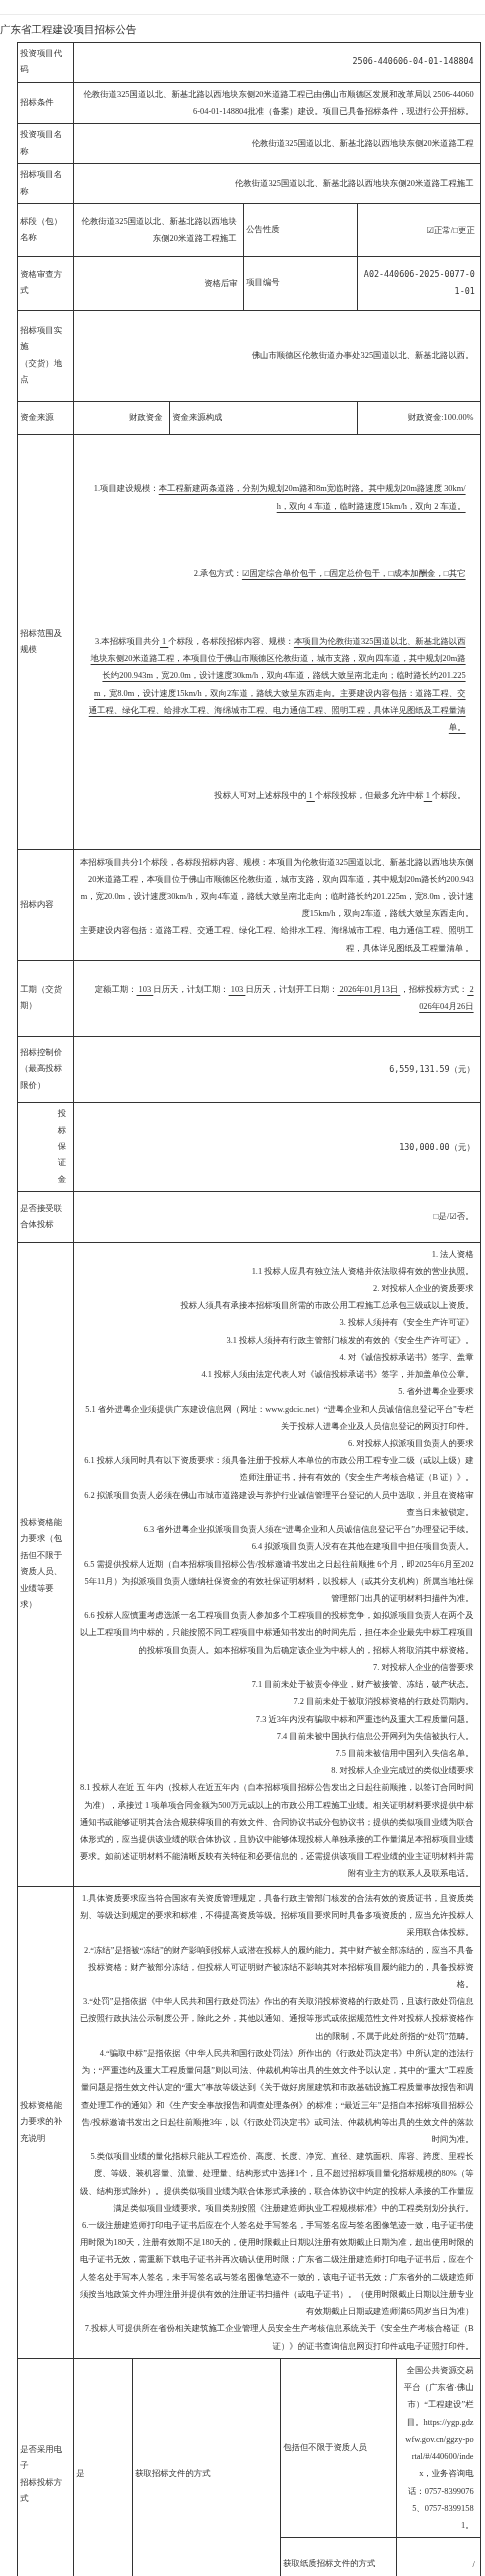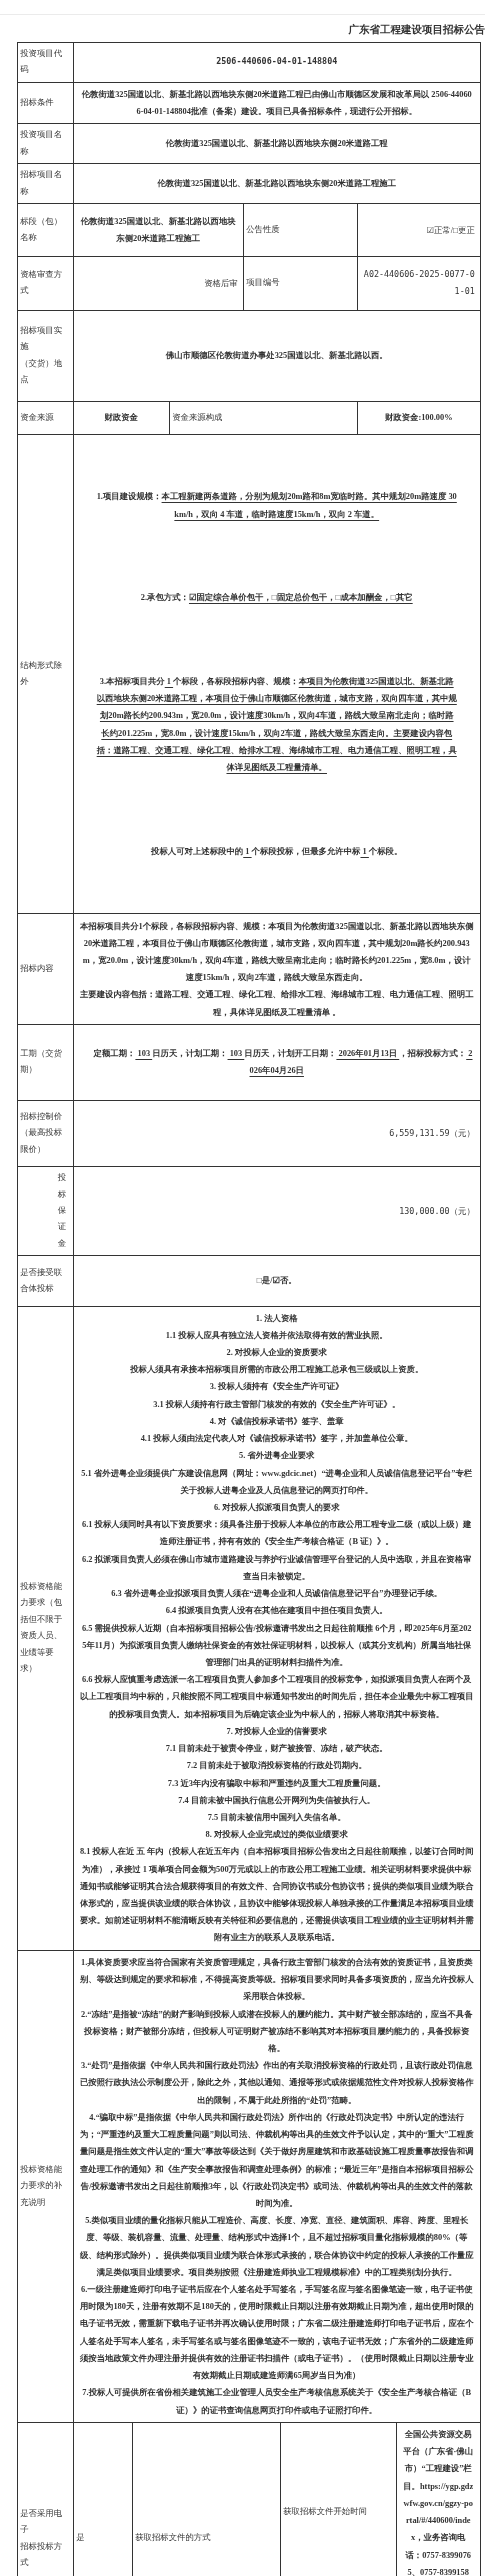--- a/index.html
+++ b/index.html
@@ -1,26 +1,26 @@
 <!DOCTYPE html>
 <html style="font-size:10px"><head>
 <meta charset="utf-8">
 <style>
   html,body{margin:0;padding:0;background:#ffffff;}
   body{font-family:"Liberation Serif","DejaVu Serif",serif;color:#333;width:485px;}
   .topband{height:13.6px;border-bottom:1.2px solid #ebebeb;background:#fff;}
-  .page-title{text-align:right;font-size:10.5px;font-weight:bold;color:#333;margin:8px 0 5px 0;}
+  .page-title{text-align:left;font-size:10.5px;font-weight:normal;color:#333;margin:8px 0 5px 0;}
   table.doc{border-collapse:collapse;margin-left:16.7px;width:463px;table-layout:fixed;border:1.2px solid #333;}
   table.doc td{border:0.6px solid #333;font-size:8.4px;vertical-align:middle;word-break:break-all;}
   td.lbl{padding:3.1px 2.5px;line-height:1.95;white-space:pre-wrap;}
-  td.val{padding:3.1px 6.2px;line-height:2.05;white-space:pre-wrap;text-align:center;font-weight:bold;}
+  td.val{padding:3.1px 6.2px;line-height:2.05;white-space:pre-wrap;text-align:right;}
   td.valc{padding:3.1px 5px;line-height:2.05;white-space:pre-wrap;text-align:right;}
   .mono{font-family:"DejaVu Sans Mono",monospace;font-size:8px;}
   .ul{text-decoration:underline;text-underline-offset:2.5px;}
-  .para{margin:16px;}
+  .para{margin:8px;}
   tr.h42 td{height:26px;} tr.h52 td{height:32px;}
   tr.h55 td{height:34px;padding-left:40px;} tr.h70 td{height:43px;}
   tr.h75 td{height:46px;} tr.h85 td{height:53px;} tr.h95 td{height:59px;margin-top:25px;}
   tr.h105 td{height:65px;} tr.h135 td{height:84px;}
   tr.h215 td{height:133px;}
 </style>
 </head>
 <body>
 
 <div class="topband"></div>
@@ -83,21 +83,21 @@
   </tr>
 
   <tr class="h42">
     <td class="lbl">资金来源</td>
     <td class="val" colspan="2">财政资金</td>
     <td class="lbl" colspan="5">资金来源构成</td>
     <td class="val" colspan="2">财政资金:100.00%</td>
   </tr>
 
   <tr>
-    <td class="lbl">结构形式除外</td>
+    <td class="lbl">招标范围及规模</td>
     <td class="val" colspan="9">
       <div class="para"><span>1.项目建设规模：</span><span class="ul">本工程新建两条道路，分别为规划20m路和8m宽临时路。其中规划20m路速度 30km/h，双向 4 车道，临时路速度15km/h，双向 2 车道。</span></div>
       <div class="para"><span>2.承包方式：</span><span class="ul">☑固定综合单价包干，□固定总价包干，□成本加酬金，□其它</span></div>
       <div class="para"><span>3.本招标项目共分</span><span class="ul"> 1 </span><span>个标段，各标段招标内容、规模：</span><span class="ul">本项目为伦教街道325国道以北、新基北路以西地块东侧20米道路工程，本项目位于佛山市顺德区伦教街道，城市支路，双向四车道，其中规划20m路长约200.943m，宽20.0m，设计速度30km/h，双向4车道，路线大致呈南北走向；临时路长约201.225m，宽8.0m，设计速度15km/h，双向2车道，路线大致呈东西走向。主要建设内容包括：道路工程、交通工程、绿化工程、给排水工程、海绵城市工程、电力通信工程、照明工程，具体详见图纸及工程量清单。</span></div>
       <div class="para"><span>投标人可对上述标段中的</span><span class="ul"> 1 </span><span>个标段投标，但最多允许中标</span><span class="ul"> 1 </span><span>个标段。</span></div>
     </td>
   </tr>
 
   <tr>
     <td class="lbl">招标内容</td>
@@ -165,21 +165,21 @@
 5.类似项目业绩的量化指标只能从工程造价、高度、长度、净宽、直径、建筑面积、库容、跨度、里程长度、等级、装机容量、流量、处理量、结构形式中选择1个，且不超过招标项目量化指标规模的80%（等级、结构形式除外）。提供类似项目业绩为联合体形式承接的，联合体协议中约定的投标人承接的工作量应满足类似项目业绩要求。项目类别按照《注册建造师执业工程规模标准》中的工程类别划分执行。
 6.一级注册建造师打印电子证书后应在个人签名处手写签名，手写签名应与签名图像笔迹一致，电子证书使用时限为180天，注册有效期不足180天的，使用时限截止日期以注册有效期截止日期为准，超出使用时限的电子证书无效，需重新下载电子证书并再次确认使用时限；广东省二级注册建造师打印电子证书后，应在个人签名处手写本人签名，未手写签名或与签名图像笔迹不一致的，该电子证书无效；广东省外的二级建造师须按当地政策文件办理注册并提供有效的注册证书扫描件（或电子证书）。（使用时限截止日期以注册专业有效期截止日期或建造师满65周岁当日为准）
 7.投标人可提供所在省份相关建筑施工企业管理人员安全生产考核信息系统关于《安全生产考核合格证（B证）》的证书查询信息网页打印件或电子证照打印件。</td>
   </tr>
 
   <tr class="h215">
     <td class="lbl" rowspan="2">是否采用电子
 招标投标方式</td>
     <td class="lbl" rowspan="2">是</td>
     <td class="lbl" rowspan="2" colspan="4">获取招标文件的方式</td>
-    <td class="lbl" colspan="3">获取招标文件开始时间</td>
+    <td class="lbl" colspan="3">包括但不限于资质人员</td>
     <td class="val">全国公共资源交易平台（广东省·佛山市）“工程建设”栏目。https://ygp.gdzwfw.gov.cn/ggzy-portal/#/440600/index，业务咨询电话：0757-83990765、0757-83991581。</td>
   </tr>
   <tr class="h75">
     <td class="lbl" colspan="3">获取纸质招标文件的方式</td>
     <td class="valc">/</td>
   </tr>
 
   <tr class="h55">
     <td class="lbl">评标办法</td>
     <td class="valc" colspan="9">综合评估法</td>

